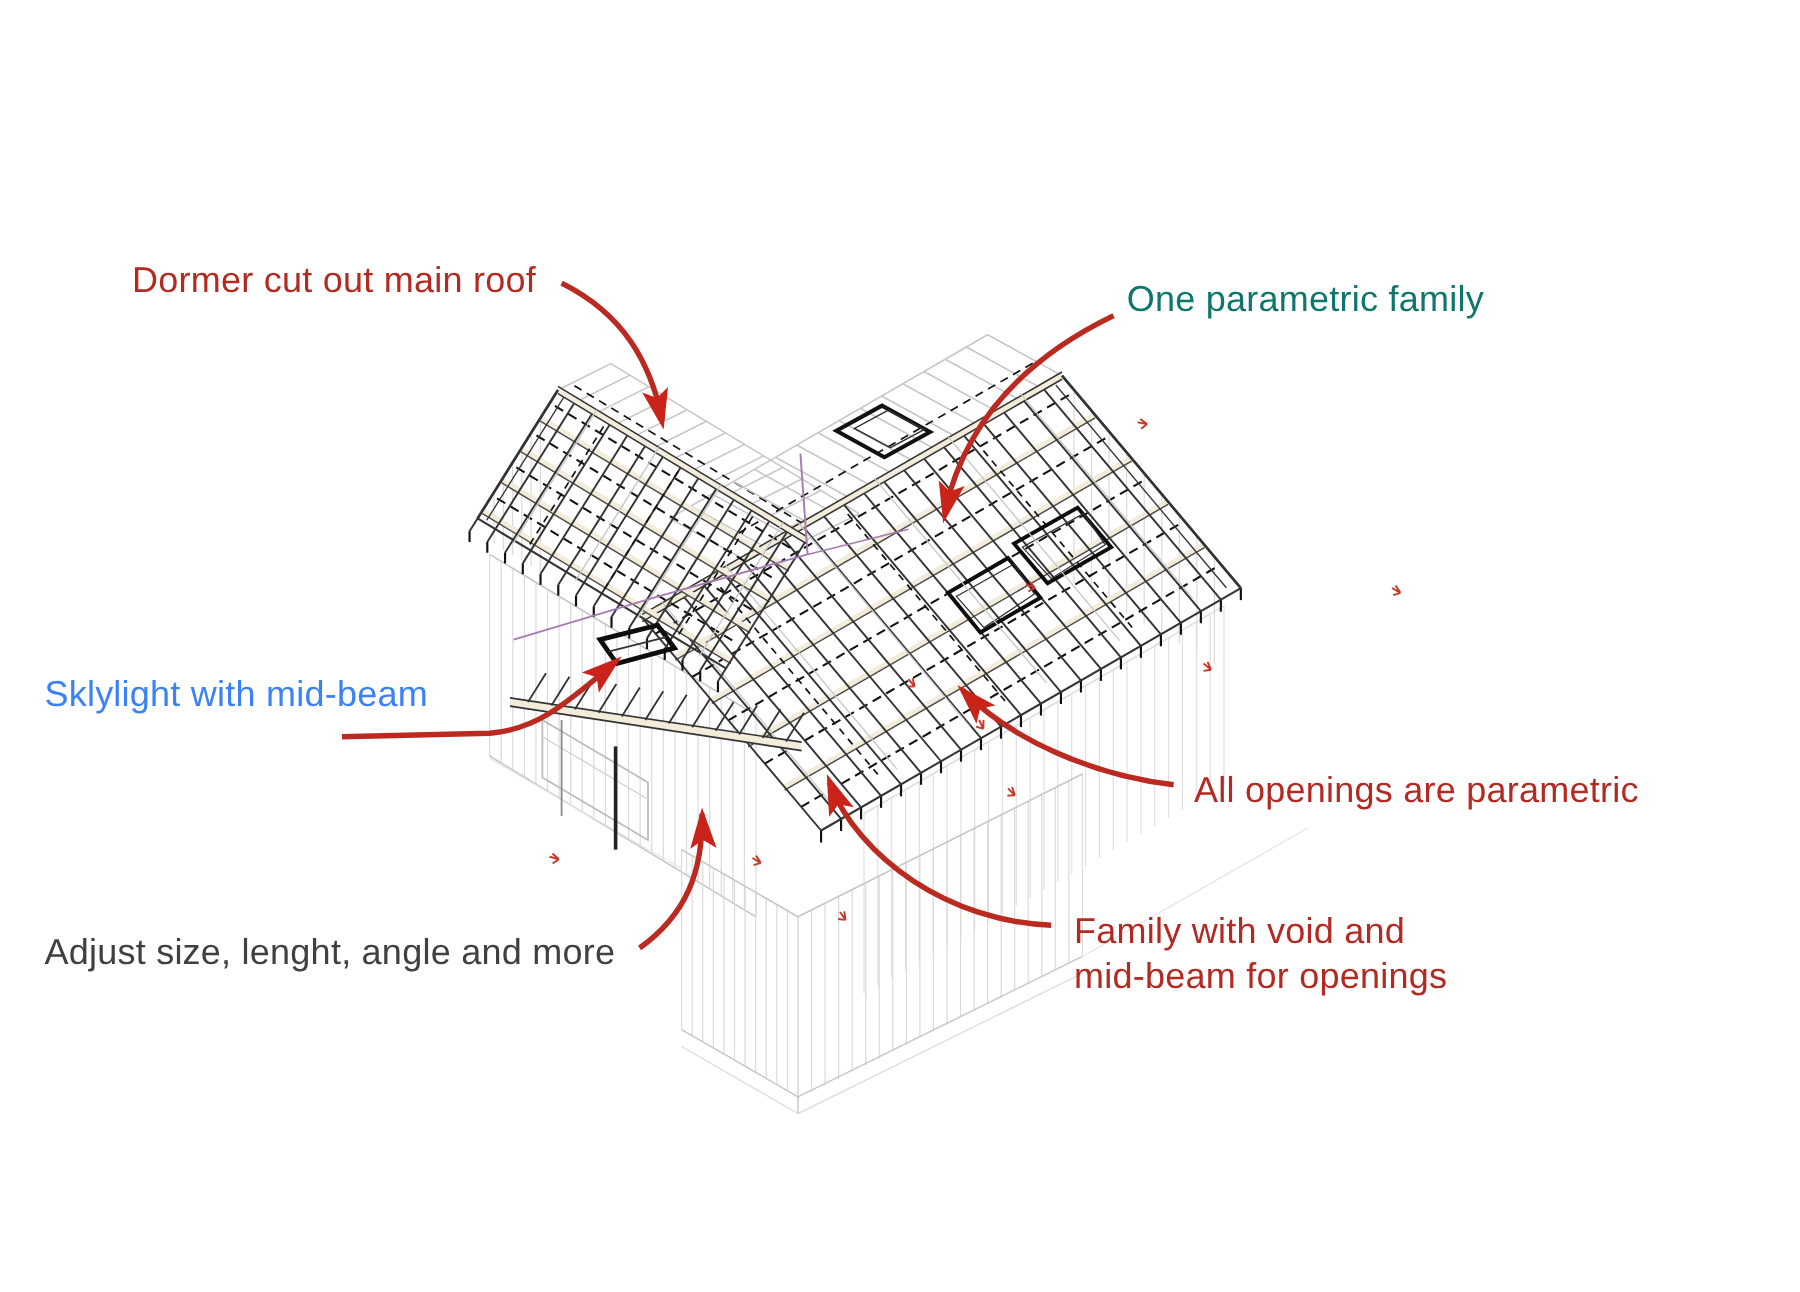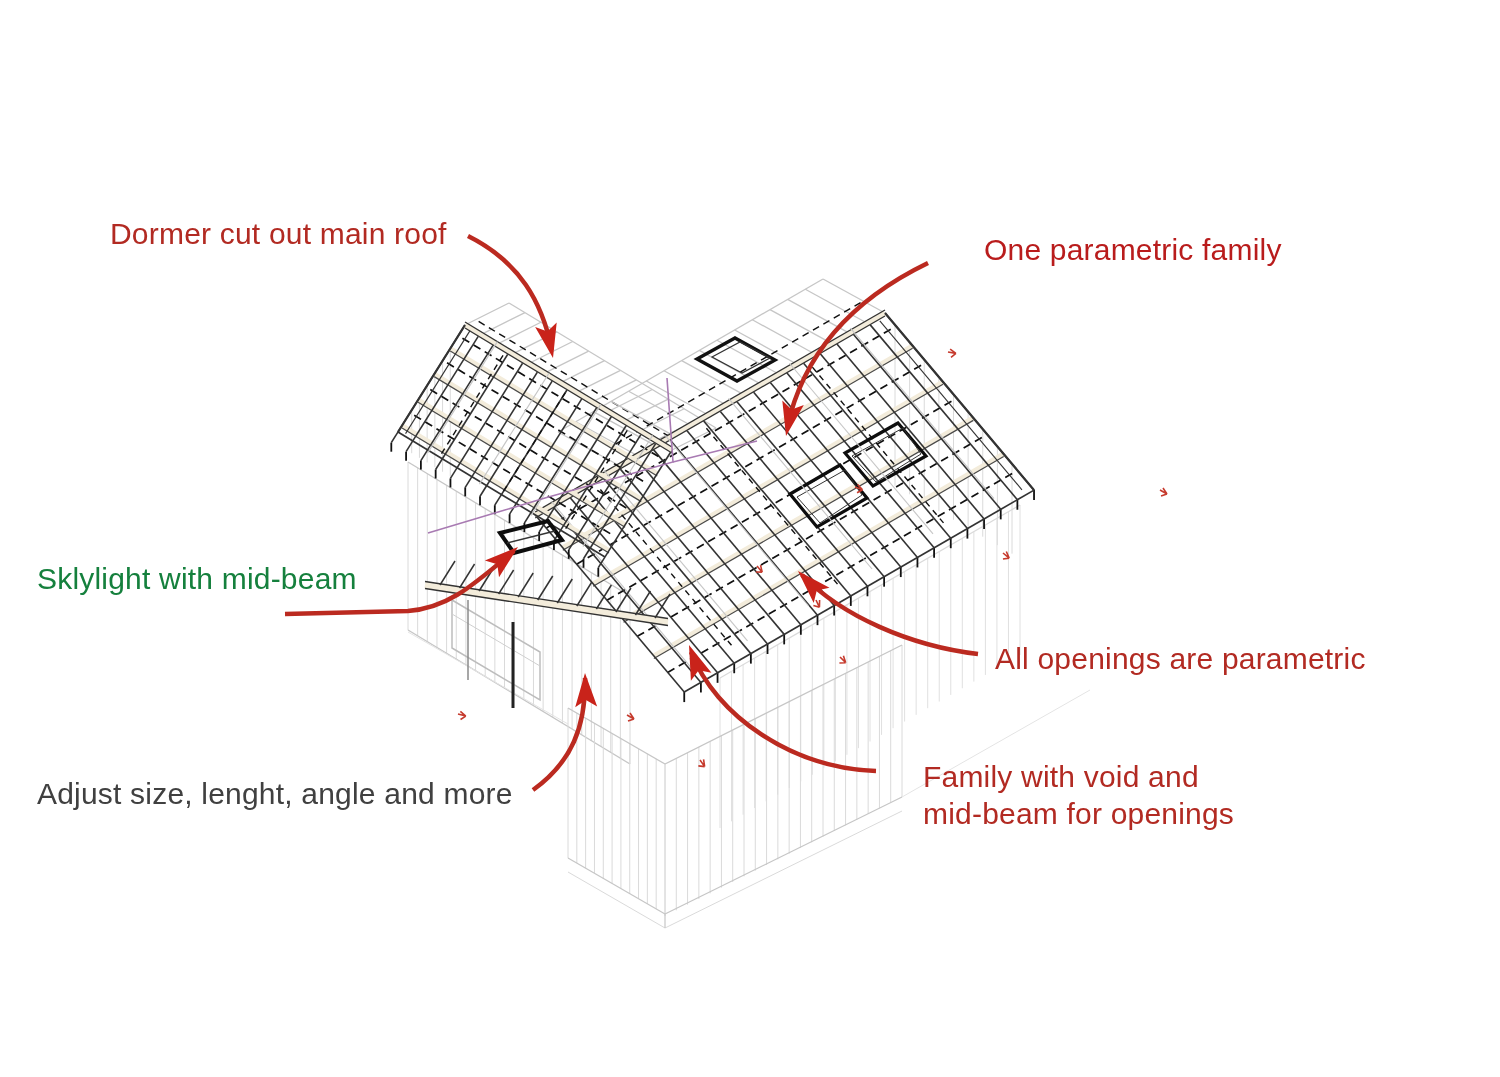--- a/index.html
+++ b/index.html
@@ -10,21 +10,21 @@
   svg.scene{position:absolute;left:0;top:0;width:1500px;height:1077px;}
   .ann{
     position:absolute;font-size:30px;line-height:37px;white-space:nowrap;
     letter-spacing:0.2px;
   }
   .label-dormer{left:110px;top:215px;}
   .label-one-family{left:939px;top:231px;}
   .label-skylight{left:37px;top:560px;}
   .label-all-elements{left:995px;top:640px;}
   .label-adjust{left:37px;top:775px;}
-  .label-family-void{left:895px;top:758px;margin-left:28px;}
+  .label-family-void{left:895px;top:758px;}
 </style>
 </head>
 <body>
 
 <div class="stage">
 
   <svg class="scene" viewBox="0 0 1500 1077">
     <g id="g-walls">
         <line x1="408" y1="462" x2="408" y2="630" stroke="#dadada" stroke-width="1" stroke-linecap="butt"></line>
         <line x1="417.6521739130435" y1="467.82608695652175" x2="417.6521739130435" y2="635.8260869565217" stroke="#dadada" stroke-width="1" stroke-linecap="butt"></line>
@@ -384,25 +384,25 @@
         <path d="M0,0 L-34,-11 L-27,0 L-34,11 Z" fill="#c9231a" transform="translate(585,673) rotate(-92)"></path>
         <path d="M 876,771 C 792,768 716,716 691,652" stroke="#bb2a20" stroke-width="4.5" fill="none"></path>
         <path d="M0,0 L-34,-11 L-27,0 L-34,11 Z" fill="#c9231a" transform="translate(689,645) rotate(-111)"></path>
       </g>
   </svg>
 
   <div class="ann label-dormer" style="color: rgb(178, 42, 34);">
     <div>Dormer cut out main roof</div>
   </div>
 
-  <div class="ann label-one-family" style="color: #b91c1c; margin-left: 45px;">
+  <div class="ann label-one-family" style="color: #0f766e;">
     <div>One parametric family</div>
   </div>
 
-  <div class="ann label-skylight" style="color: #15803d;">
+  <div class="ann label-skylight" style="color: #3b82f6;">
     <div>Sklylight with mid-beam</div>
   </div>
 
   <div class="ann label-all-elements" style="color: rgb(178, 42, 34);">
     <div>All openings are parametric</div>
   </div>
 
   <div class="ann label-adjust" style="color: #404040;">
     <div>Adjust size, lenght, angle and more</div>
   </div>

